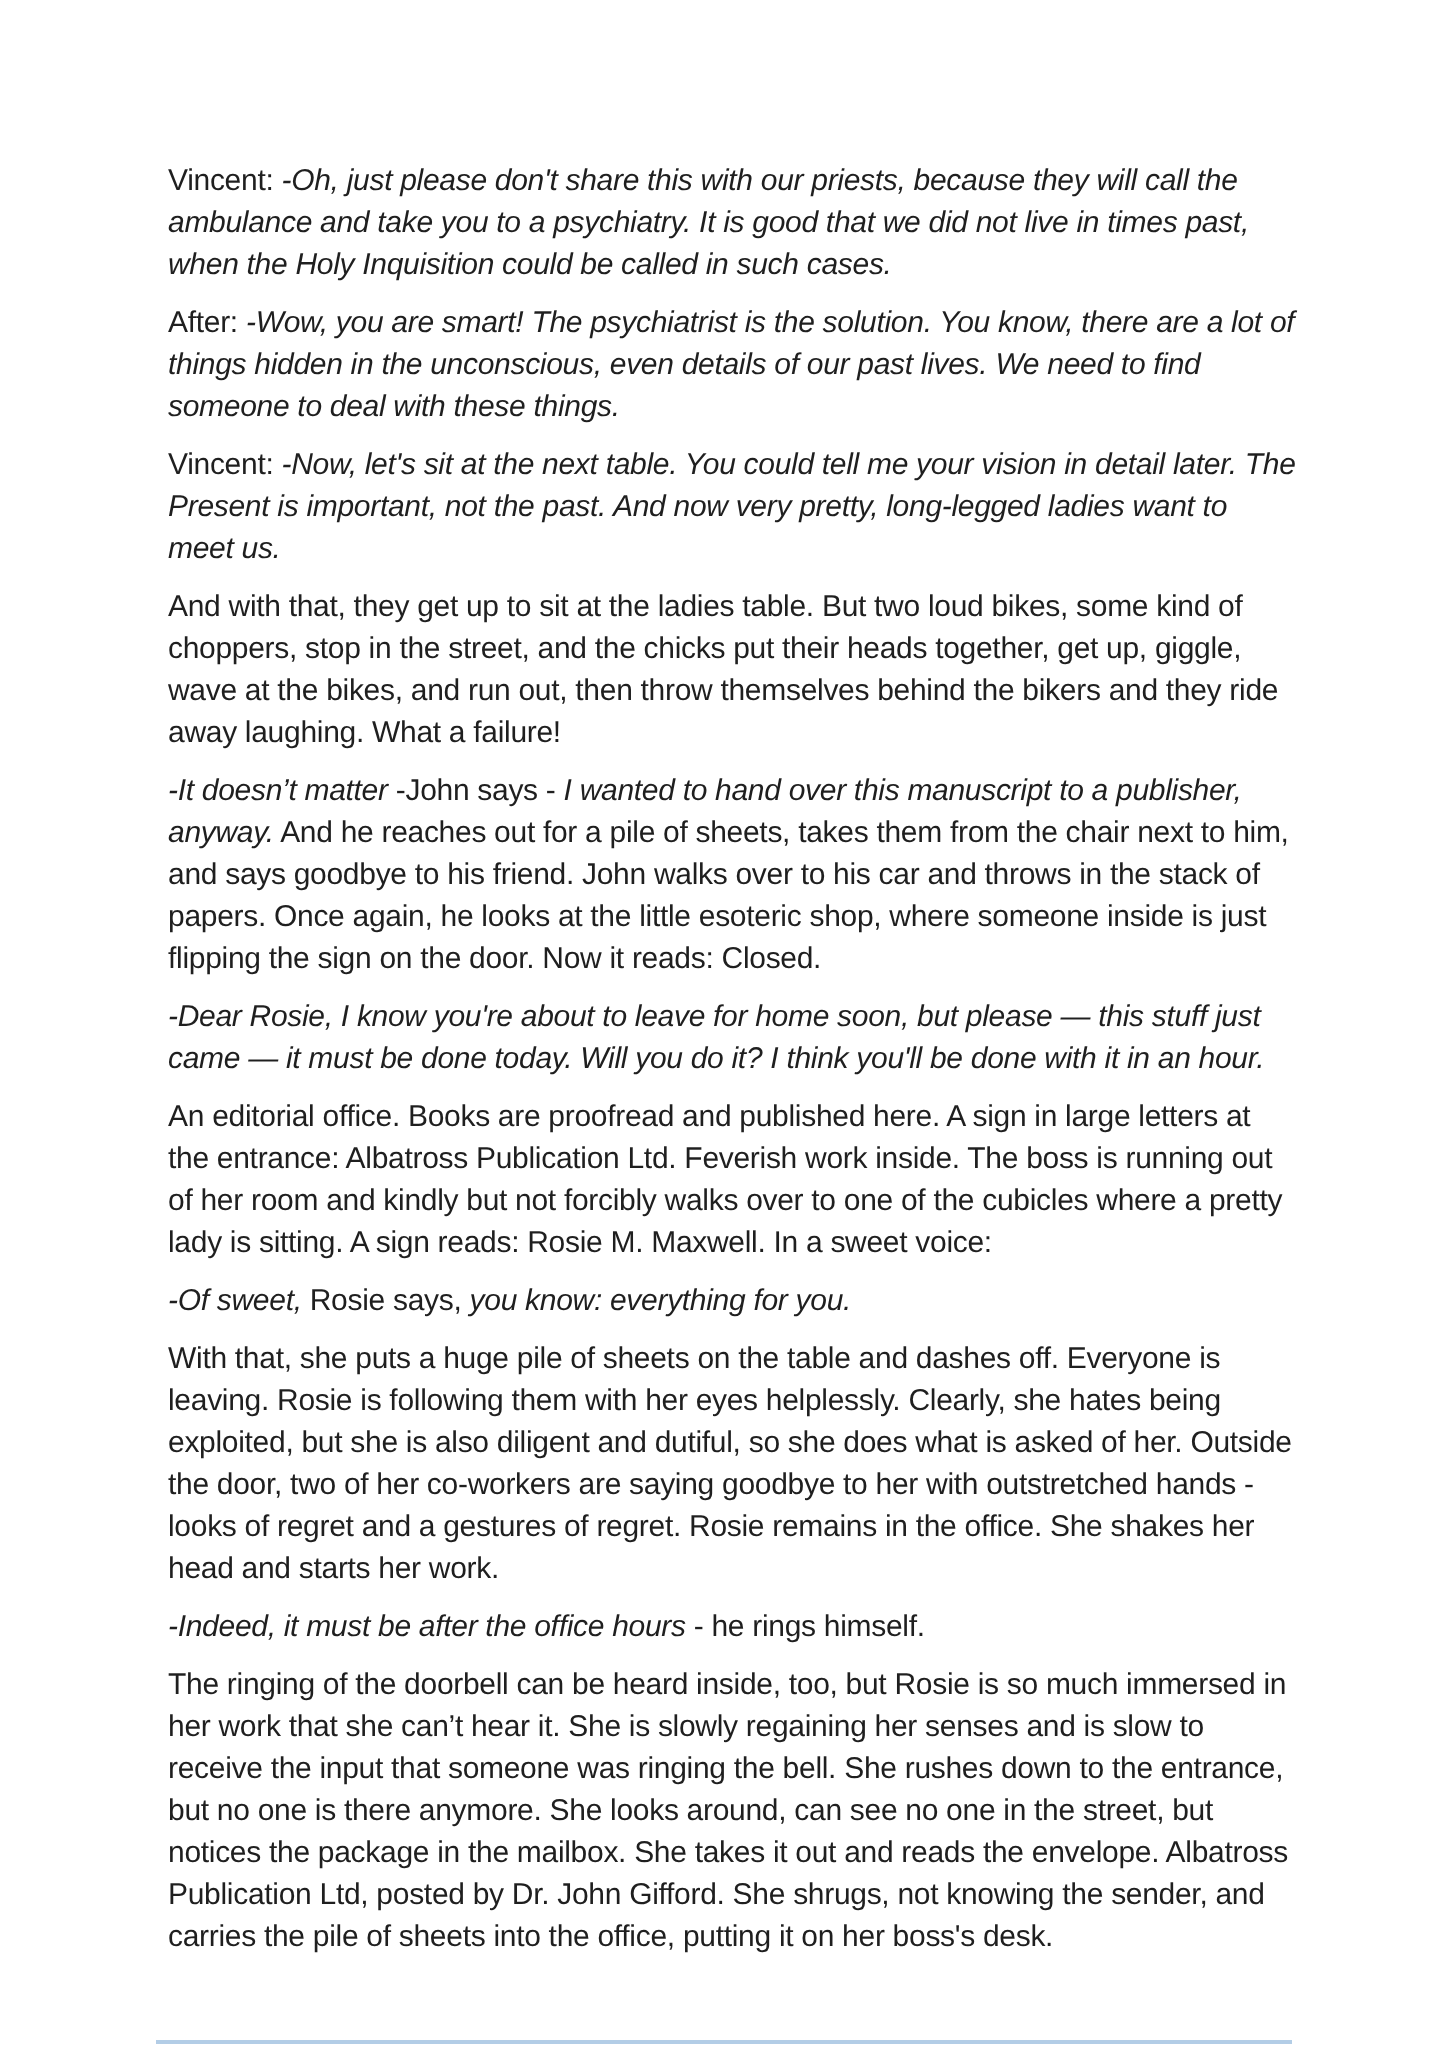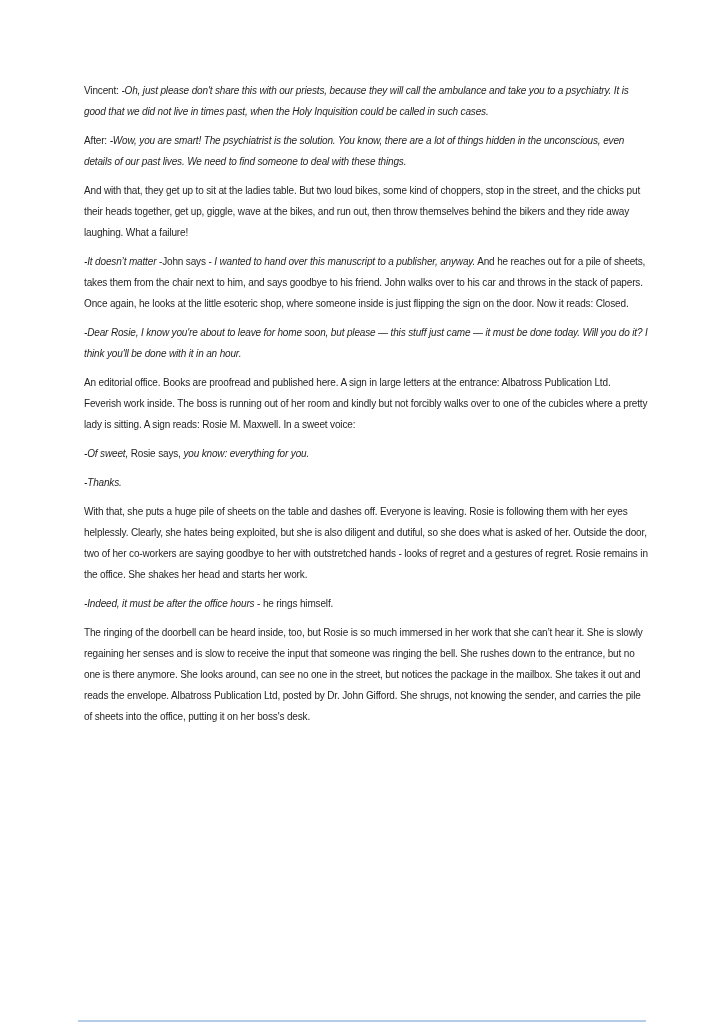--- a/index.html
+++ b/index.html
@@ -17,21 +17,21 @@
   .page {
     position: absolute;
     inset: 0;
     background: #ffffff;
   }
   .page-content {
     position: absolute;
     left: 84px;
     top: 80px;
     width: 565px;
-    font-size: 10px;
+    font-size: 15px;
     line-height: 21px;
     letter-spacing: -0.15px;
     color: #1f1f1f;
     text-align: left;
   }
   .para {
     margin: 0 0 8px 0;
   }
   .para.heading {
     font-weight: bold;
@@ -47,24 +47,24 @@
     height: 2px;
   }
 </style>
 </head>
 <body style="background: rgb(255, 255, 255);">
 
 <div class="page">
   <div class="page-content" style="color: rgb(31, 31, 31);">
       <p class="para"><span class="seg-regular">Vincent: </span><span class="seg-italic">-Oh, just please don't share this with our priests, because they will call the ambulance and take you to a psychiatry. It is good that we did not live in times past, when the Holy Inquisition could be called in such cases.</span></p>
       <p class="para"><span class="seg-regular">After: </span><span class="seg-italic">-Wow, you are smart! The psychiatrist is the solution. You know, there are a lot of things hidden in the unconscious, even details of our past lives. We need to find someone to deal with these things.</span></p>
+      <p class="para"><span class="seg-regular">Vincent: </span><span class="seg-italic">-Now, let's sit at the next table. You could tell me your vision in detail later. The Present is important, not the past. And now very pretty, long-legged ladies want to meet us.</span></p>
       <p class="para"><span class="seg-regular">And with that, they get up to sit at the ladies table. But two loud bikes, some kind of choppers, stop in the street, and the chicks put their heads together, get up, giggle, wave at the bikes, and run out, then throw themselves behind the bikers and they ride away laughing. What a failure!</span></p>
       <p class="para"><span class="seg-italic">-It doesn’t matter </span><span class="seg-regular">-John says - </span><span class="seg-italic">I wanted to hand over this manuscript to a publisher, anyway.</span><span class="seg-regular"> And he reaches out for a pile of sheets, takes them from the chair next to him, and says goodbye to his friend. John walks over to his car and throws in the stack of papers. Once again, he looks at the little esoteric shop, where someone inside is just flipping the sign on the door. Now it reads: Closed.</span></p>
       <p class="para"><span class="seg-italic">-Dear Rosie, I know you're about to leave for home soon, but please — this stuff just came — it must be done today. Will you do it? I think you'll be done with it in an hour.</span></p>
       <p class="para"><span class="seg-regular">An editorial office. Books are proofread and published here. A sign in large letters at the entrance: Albatross Publication Ltd. Feverish work inside. The boss is running out of her room and kindly but not forcibly walks over to one of the cubicles where a pretty lady is sitting. A sign reads: Rosie M. Maxwell. In a sweet voice:</span></p>
       <p class="para"><span class="seg-italic">-Of sweet,</span><span class="seg-regular"> Rosie says, </span><span class="seg-italic">you know: everything for you.</span></p>
-      <p class="para"><span class="seg-italic">-Thanks.</span></p>
       <p class="para"><span class="seg-regular">With that, she puts a huge pile of sheets on the table and dashes off. Everyone is leaving. Rosie is following them with her eyes helplessly. Clearly, she hates being exploited, but she is also diligent and dutiful, so she does what is asked of her. Outside the door, two of her co-workers are saying goodbye to her with outstretched hands - looks of regret and a gestures of regret. Rosie remains in the office. She shakes her head and starts her work.</span></p>
       <p class="para"><span class="seg-italic">-Indeed, it must be after the office hours</span><span class="seg-regular"> - he rings himself.</span></p>
       <p class="para"><span class="seg-regular">The ringing of the doorbell can be heard inside, too, but Rosie is so much immersed in her work that she can’t hear it. She is slowly regaining her senses and is slow to receive the input that someone was ringing the bell. She rushes down to the entrance, but no one is there anymore. She looks around, can see no one in the street, but notices the package in the mailbox. She takes it out and reads the envelope. Albatross Publication Ltd, posted by Dr. John Gifford. She shrugs, not knowing the sender, and carries the pile of sheets into the office, putting it on her boss's desk.</span></p>
     </div>
   <div class="next-page-edge" style="background: rgb(179, 205, 230);"></div>
 </div>
 
 </body></html>

